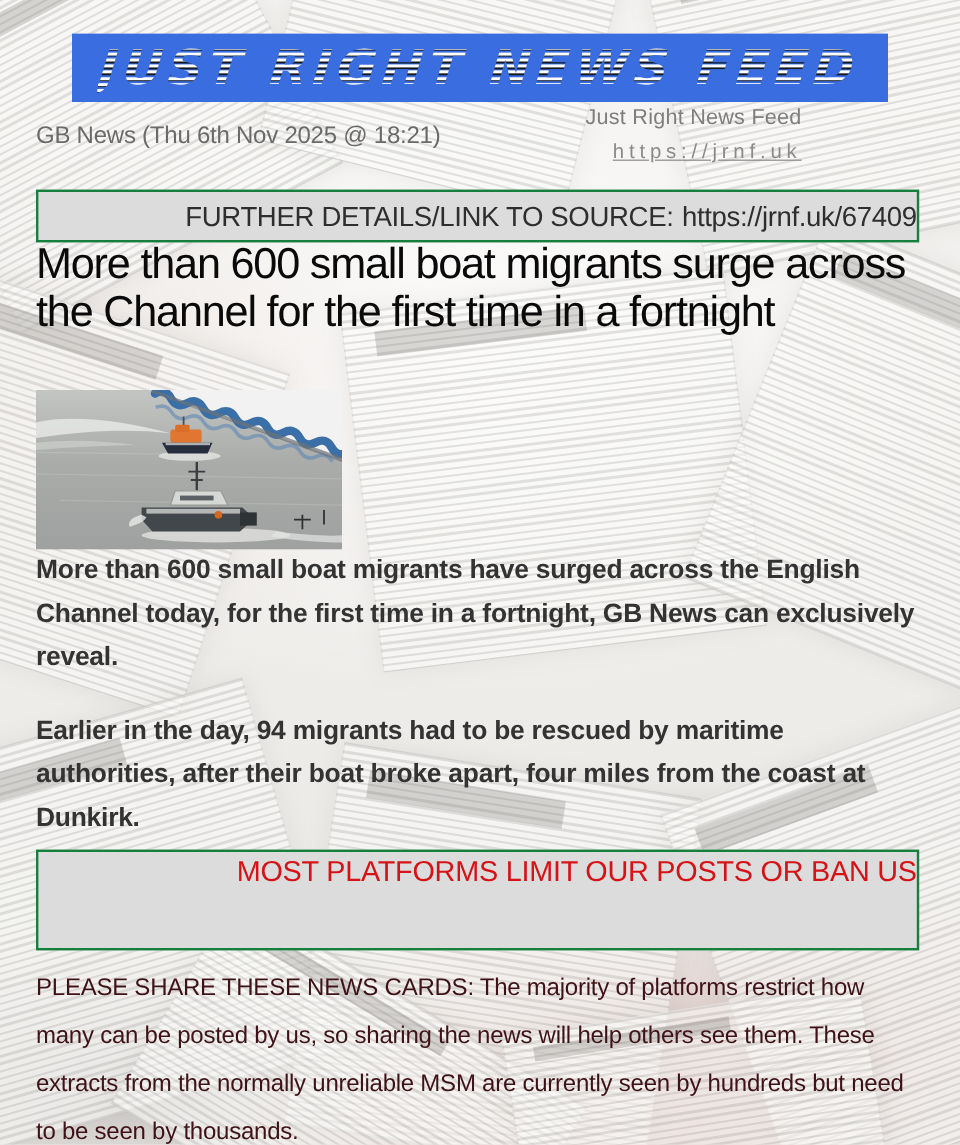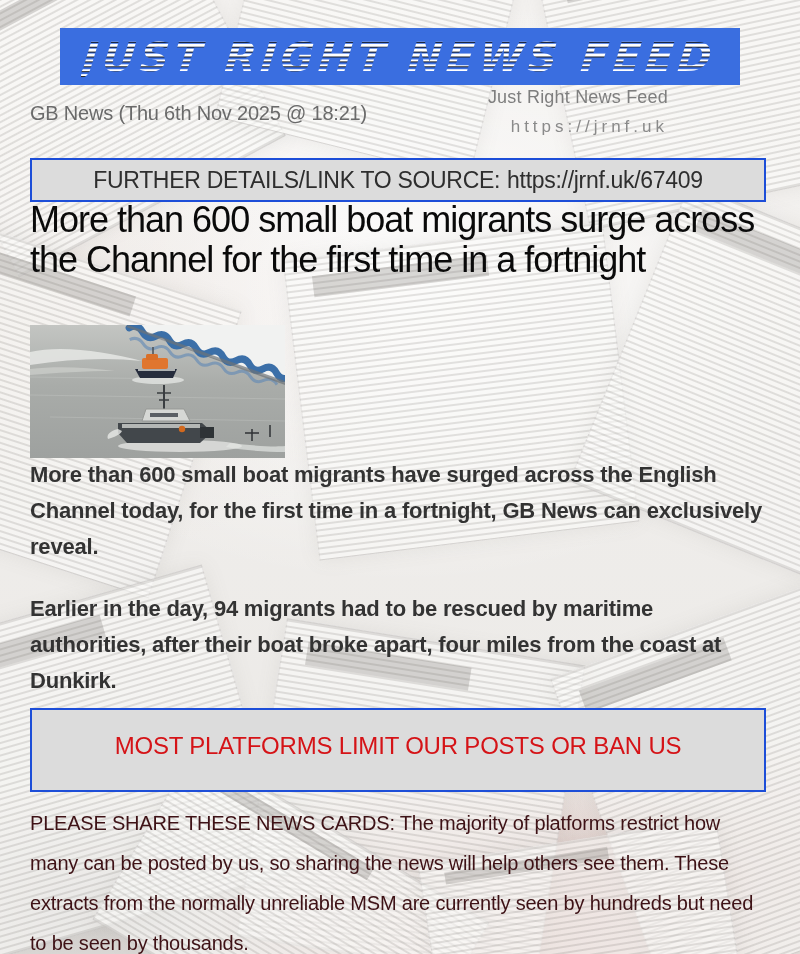--- a/index.html
+++ b/index.html
@@ -38,41 +38,41 @@
     background-image:repeating-linear-gradient(180deg,#ffffff 0 2.5px,#14181f 2.5px 3.5px,#3a6ee0 3.5px 5px);
     -webkit-background-clip:text;background-clip:text;color:transparent;
   }
   .hdr-left{
     position:absolute;left:30px;top:102px;font-size:20px;color:#6a6a6a;letter-spacing:-.2px;
   }
   .hdr-right{
     position:absolute;right:132px;top:87px;text-align:right;color:#7e7e7e;
   }
   .hdr-right .feed-name{font-size:18px;letter-spacing:.2px;}
-  .hdr-right .feed-url{font-size:17px;letter-spacing:4px;margin-top:9px;color:#8a8a8a;}
+  .hdr-right .feed-url{font-size:17px;letter-spacing:4px;margin-top:9px;color:#8a8a8a;text-decoration:underline;}
   .gray-box{
     position:absolute;left:30px;width:736px;
-    background:#dcdcdc;border:2px solid #1d4ed8;box-sizing:border-box;
-    text-align:center;
+    background:#dcdcdc;border:2px solid #15803d;box-sizing:border-box;
+    text-align:right;
   }
   .source-box{top:158px;height:44px;line-height:40px;font-size:23px;color:#2e2e2e;letter-spacing:-.3px;}
   .source-box .lbl{margin-right:7px;}
   .headline{
     position:absolute;left:30px;top:200px;width:740px;margin:0;
     font-size:36px;font-weight:400;letter-spacing:-1px;line-height:1.1;color:#0a0a0a;
   }
   .photo{position:absolute;left:30px;top:325px;width:255px;height:133px;}
   .photo svg{display:block;width:100%;height:100%;}
   .para{
     position:absolute;left:30px;width:742px;margin:0;
     font-size:22px;color:#333;line-height:36px;letter-spacing:-.2px;
   }
   .para1{top:457px;font-weight:bold;}
   .para2{top:591px;font-weight:bold;}
-  .platforms-box{top:708px;height:84px;padding-top:20px;}
+  .platforms-box{top:708px;height:84px;padding-top:1px;}
   .warning-line{font-size:24px;color:#d51317;letter-spacing:-.2px;line-height:32px;}
   .links-line{font-size:20px;color:#3d9ae0;line-height:40px;letter-spacing:-.2px;}
   .links-line .sep{white-space:pre;}
   .footer-msg{
     position:absolute;left:30px;top:803px;width:742px;margin:0;
     font-size:20px;color:#3e1216;line-height:40px;letter-spacing:-.2px;
   }
 </style>
 </head>
 <body>

